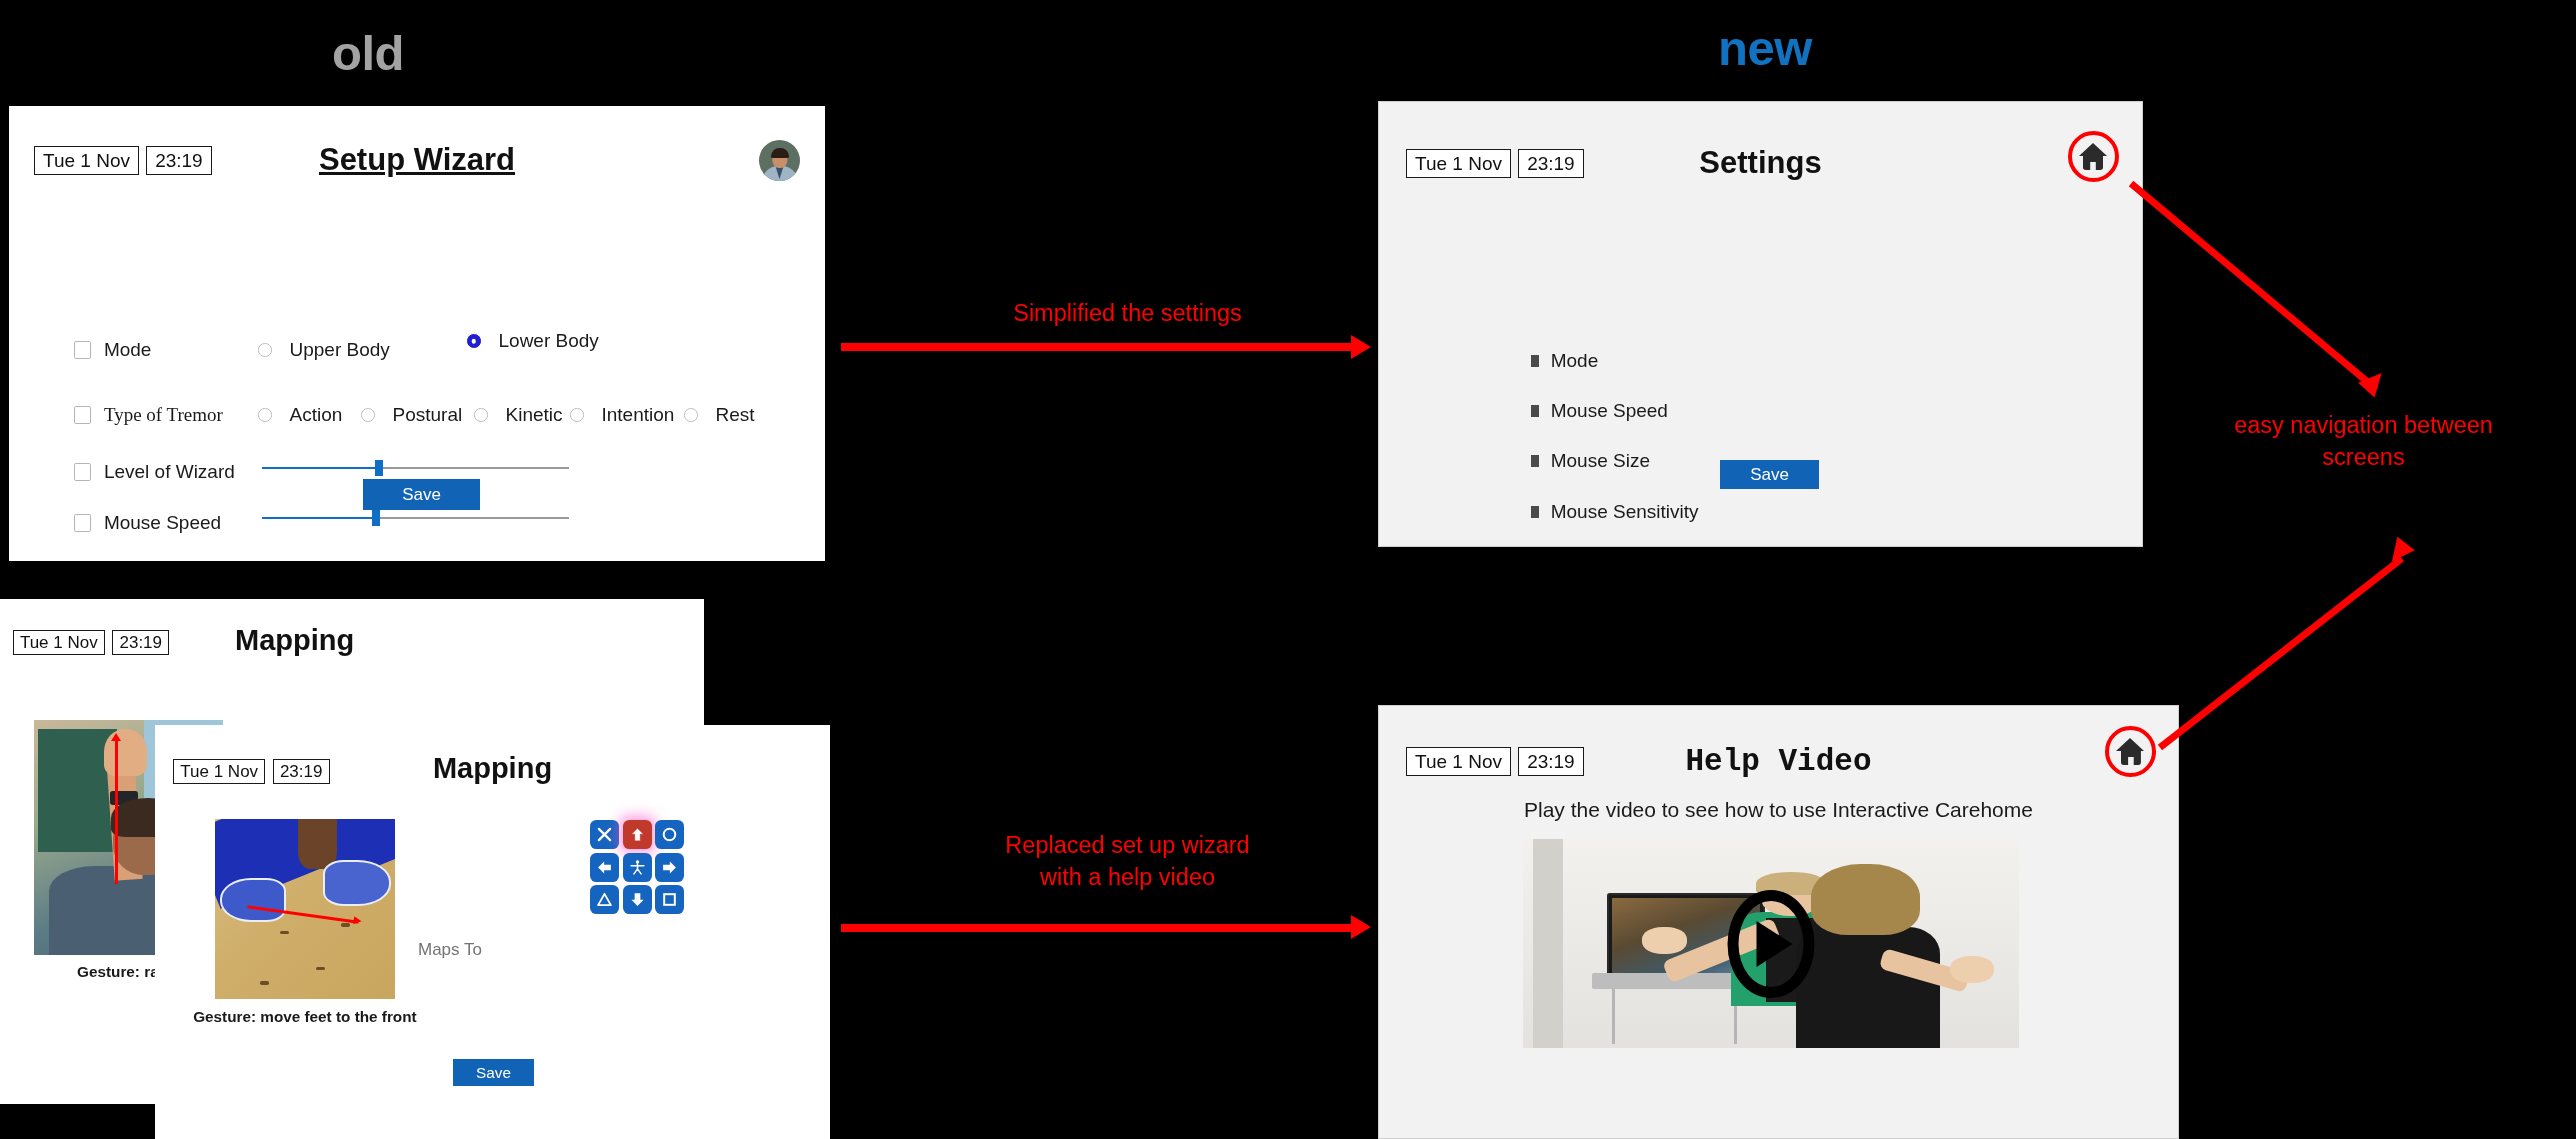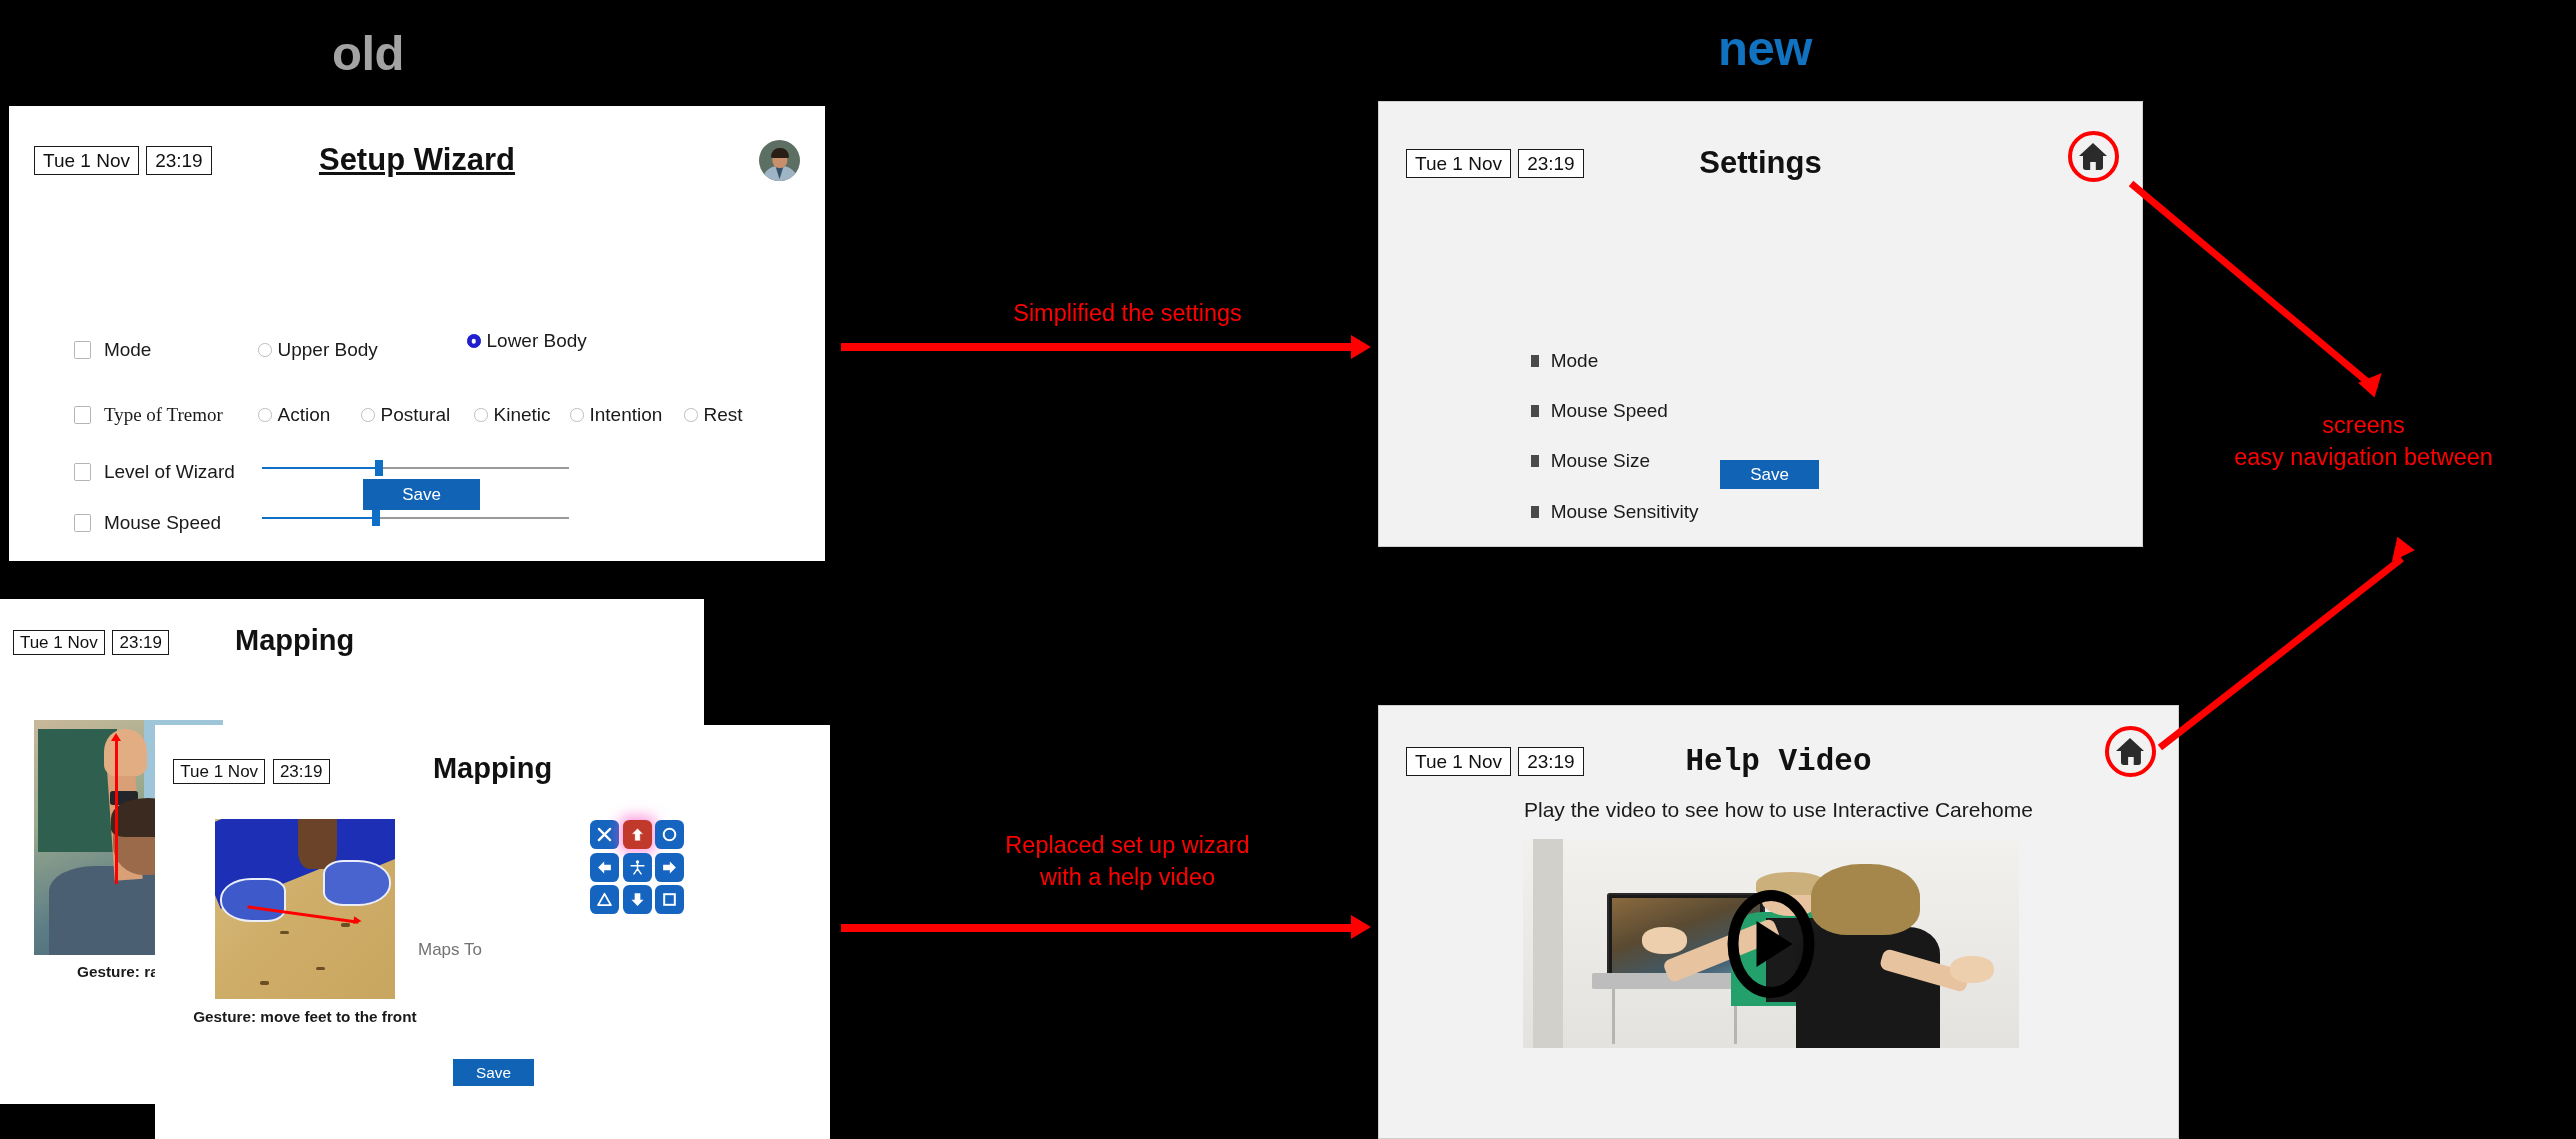--- a/index.html
+++ b/index.html
@@ -116,21 +116,21 @@
     border-radius: 1.8px;
     flex: none;
   }
   .row-label {
     font-size: 19px;
     color: #1a1a1a;
   }
   .radio-wrap {
     display: inline-flex;
     align-items: center;
-    gap: 6px;
+    gap: 18px;
     white-space: nowrap;
   }
   .radio {
     width: 13.5px; height: 13.5px;
     border-radius: 50%;
     border: 1.4px solid #bdbdbd;
     background: #fff;
     flex: none;
     box-sizing: border-box;
   }
@@ -725,22 +725,22 @@
 <div class="arrow-head-r" style="left:1351px; top:335px;"></div>
 
 <div class="annot" style="left:866px; top:830px; width:523px;">
   <div>Replaced set up wizard</div>
   <div>with a help video</div>
 </div>
 <div class="arrow-h" style="left:841px; top:924px; width:514px;"></div>
 <div class="arrow-head-r" style="left:1351px; top:915px;"></div>
 
 <div class="annot" style="left:2165px; top:410px; width:397px;">
+  <div>easy navigation between</div>
   <div>screens</div>
-  <div>easy navigation between</div>
 </div>
 
 <div class="arrow-diag" style="left:2131px; top:180px; width:320px; transform: rotate(40deg);"></div>
 <div class="arrow-head-diag" style="left:2363px; top:370px; transform: rotate(222deg);"></div>
 
 <div class="arrow-diag" style="left:2160px; top:744px; width:307px; transform: rotate(-38deg);"></div>
 <div class="arrow-head-diag" style="left:2388px; top:541px; transform: rotate(38deg);"></div>
 
 
 </body></html>

